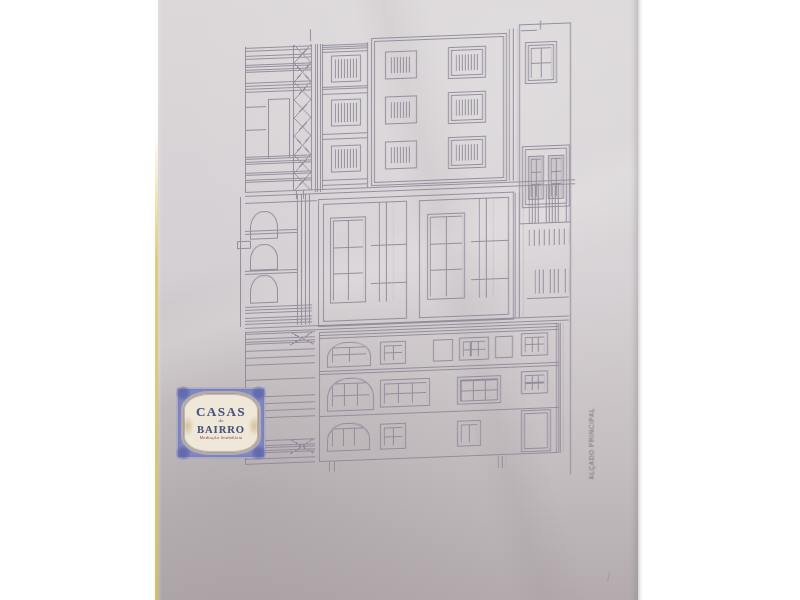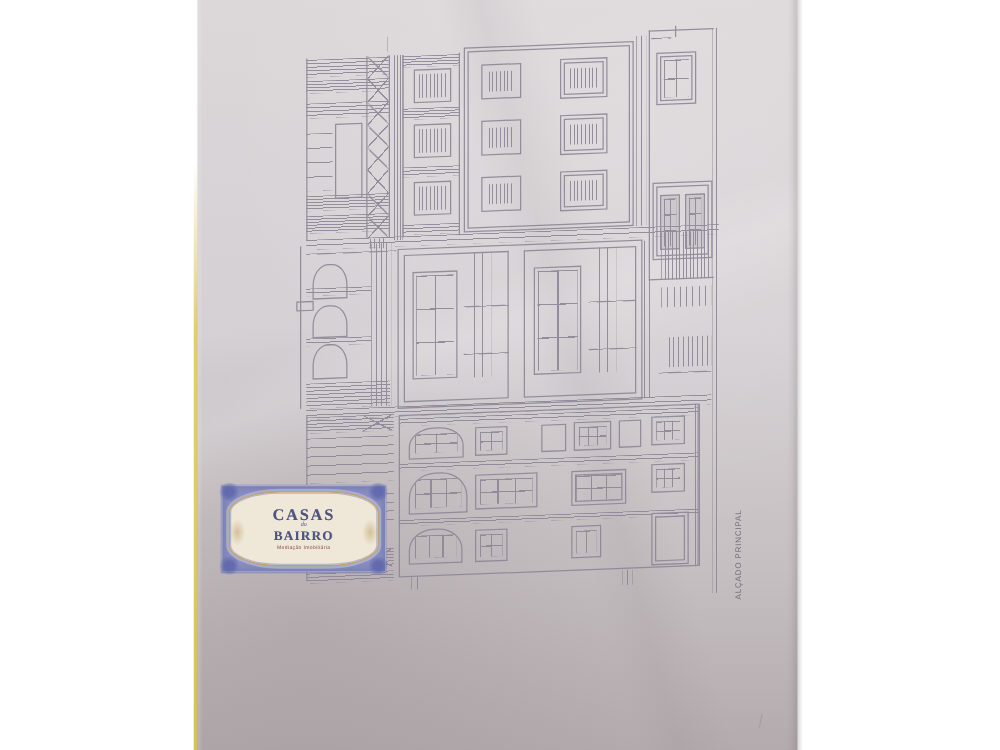--- a/index.html
+++ b/index.html
@@ -22,21 +22,21 @@
   #drawing{position:absolute;left:243px;top:45px;width:340px;height:435px;
     transform:skewY(-2.2deg);transform-origin:0 0;opacity:.92;}
   #drawing .el{position:absolute;box-sizing:border-box;}
   .drawing-label{position:absolute;left:345px;top:372px;height:76px;width:10px;
     writing-mode:vertical-rl;transform:rotate(180deg);
     font-size:6.5px;letter-spacing:.6px;color:var(--label-text);white-space:nowrap;}
   
   .stamp{position:absolute;left:177px;top:388px;width:88px;height:70px;z-index:5;
     background:var(--stamp-frame);
     box-shadow: inset 0 0 0 1px rgba(255,255,255,.35), inset 0 0 9px rgba(70,80,140,.55),
-                0 0 1px rgba(90,95,150,.6); padding-left: 44px;}
+                0 0 1px rgba(90,95,150,.6);}
   .stamp .corner{position:absolute;width:17px;height:15px;border-radius:50%;
     background:radial-gradient(circle, var(--stamp-corner) 30%, rgba(93,102,171,0) 72%);opacity:.85;}
   .stamp .c1{left:-2px;top:-2px}.stamp .c2{right:-2px;top:-2px}
   .stamp .c3{left:-2px;bottom:-2px}.stamp .c4{right:-2px;bottom:-2px}
   .stamp-panel{position:absolute;left:6px;right:6px;top:5px;bottom:5px;
     background:
       radial-gradient(9px 15px at 5% 55%, rgba(191,160,103,.55), transparent 70%),
       radial-gradient(9px 15px at 95% 55%, rgba(191,160,103,.55), transparent 70%),
       var(--stamp-panel);
     border:1px solid var(--stamp-gold);

